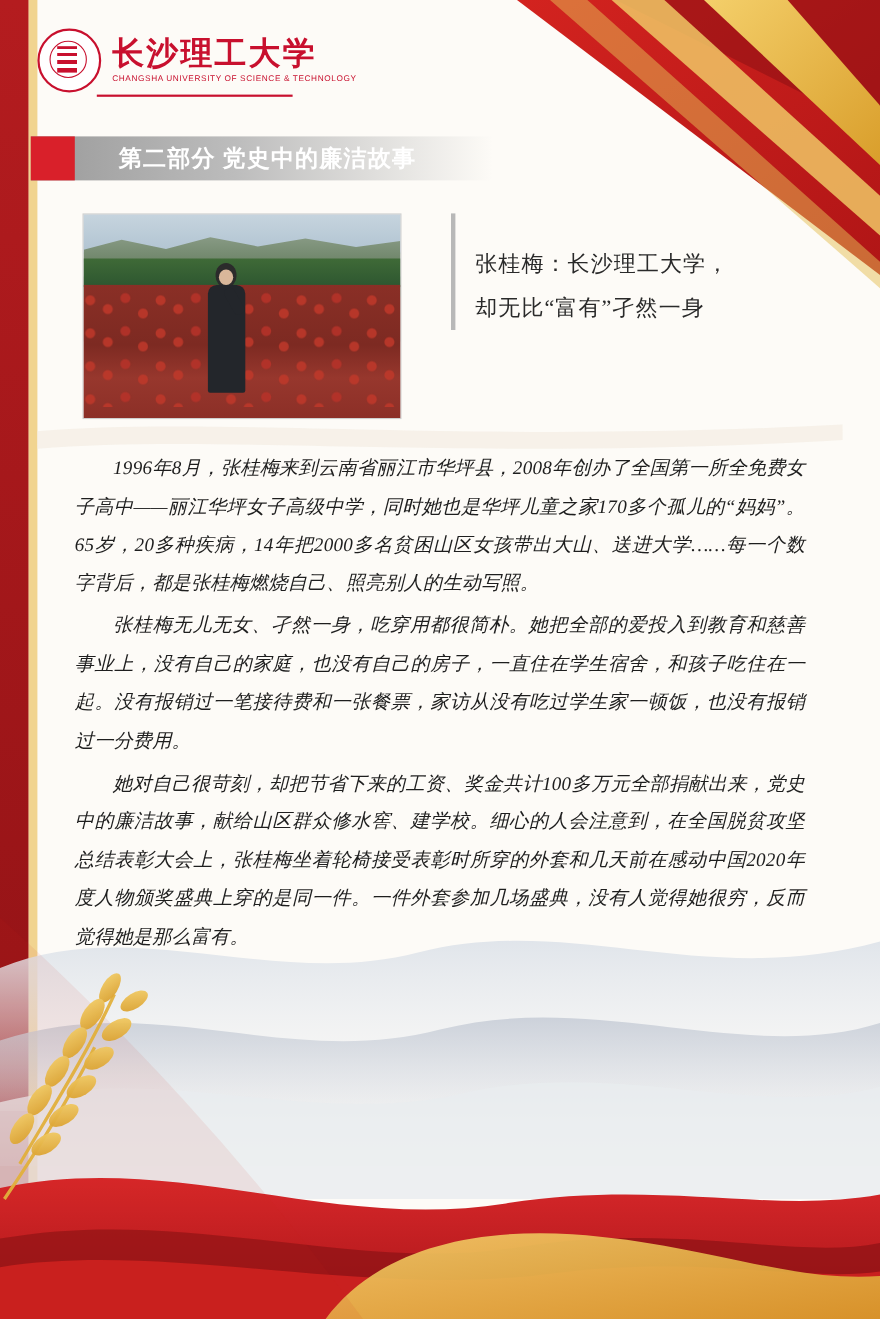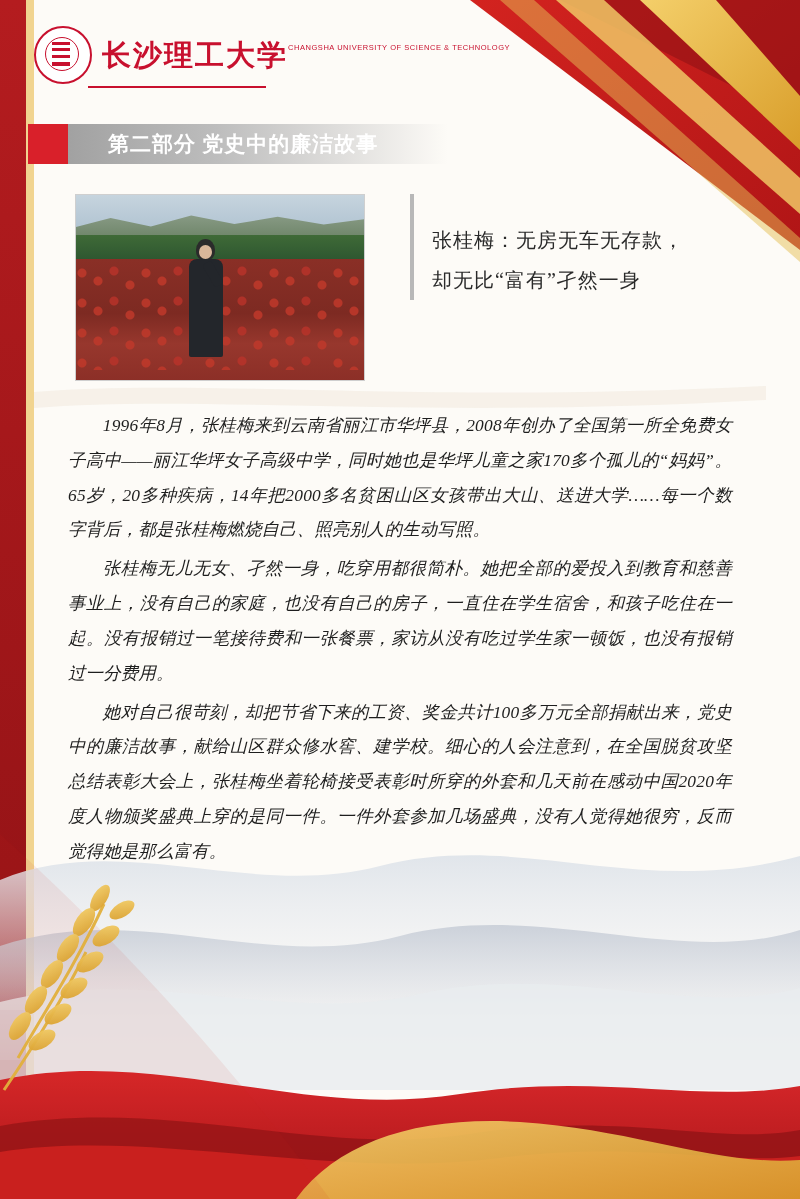--- a/index.html
+++ b/index.html
@@ -69,21 +69,21 @@
     position: absolute;
     left: 16px;
     top: 14px;
     width: 18px;
     height: 24px;
     background:
       linear-gradient(to bottom, #c8102e 0 3px, transparent 3px 6px, #c8102e 6px 9px, transparent 9px 13px, #c8102e 13px 16px, transparent 16px 20px, #c8102e 20px 24px);
   }
   .logo-text {
     display: flex;
-    flex-direction: row;
+    flex-direction: column;
     justify-content: center;
   }
   .logo-cn {
     font-family: "Liberation Serif", serif;
     font-size: 29px;
     font-weight: bold;
     color: #c8102e;
     letter-spacing: 2px;
     line-height: 1.05;
   }
@@ -363,21 +363,21 @@
       <div class="hp-ground"></div>
       <div class="hp-crowd"></div>
       <div class="hp-figure">
         <div class="head"></div>
         <div class="face"></div>
         <div class="body"></div>
         <div class="arm"></div>
       </div>
     </div>
     <div class="hero-quote">
-      <div class="hero-quote-line">张桂梅：无房无车无存款，</div>
+      <div class="hero-quote-line">张桂梅：长沙理工大学，</div>
       <div class="hero-quote-line">却无比“富有”孑然一身</div>
     </div>
   </div>
 
   <div class="article">
     <p>1996年8月，张桂梅来到云南省丽江市华坪县，2008年创办了全国第一所全免费女子高中——丽江华坪女子高级中学，同时她也是华坪儿童之家170多个孤儿的“妈妈”。65岁，20多种疾病，14年把2000多名贫困山区女孩带出大山、送进大学……每一个数字背后，都是张桂梅燃烧自己、照亮别人的生动写照。</p>
     <p>张桂梅无儿无女、孑然一身，吃穿用都很简朴。她把全部的爱投入到教育和慈善事业上，没有自己的家庭，也没有自己的房子，一直住在学生宿舍，和孩子吃住在一起。没有报销过一笔接待费和一张餐票，家访从没有吃过学生家一顿饭，也没有报销过一分费用。</p>
     <p>她对自己很苛刻，却把节省下来的工资、奖金共计100多万元全部捐献出来，党史中的廉洁故事，献给山区群众修水窖、建学校。细心的人会注意到，在全国脱贫攻坚总结表彰大会上，张桂梅坐着轮椅接受表彰时所穿的外套和几天前在感动中国2020年度人物颁奖盛典上穿的是同一件。一件外套参加几场盛典，没有人觉得她很穷，反而觉得她是那么富有。</p>
   </div>
 

